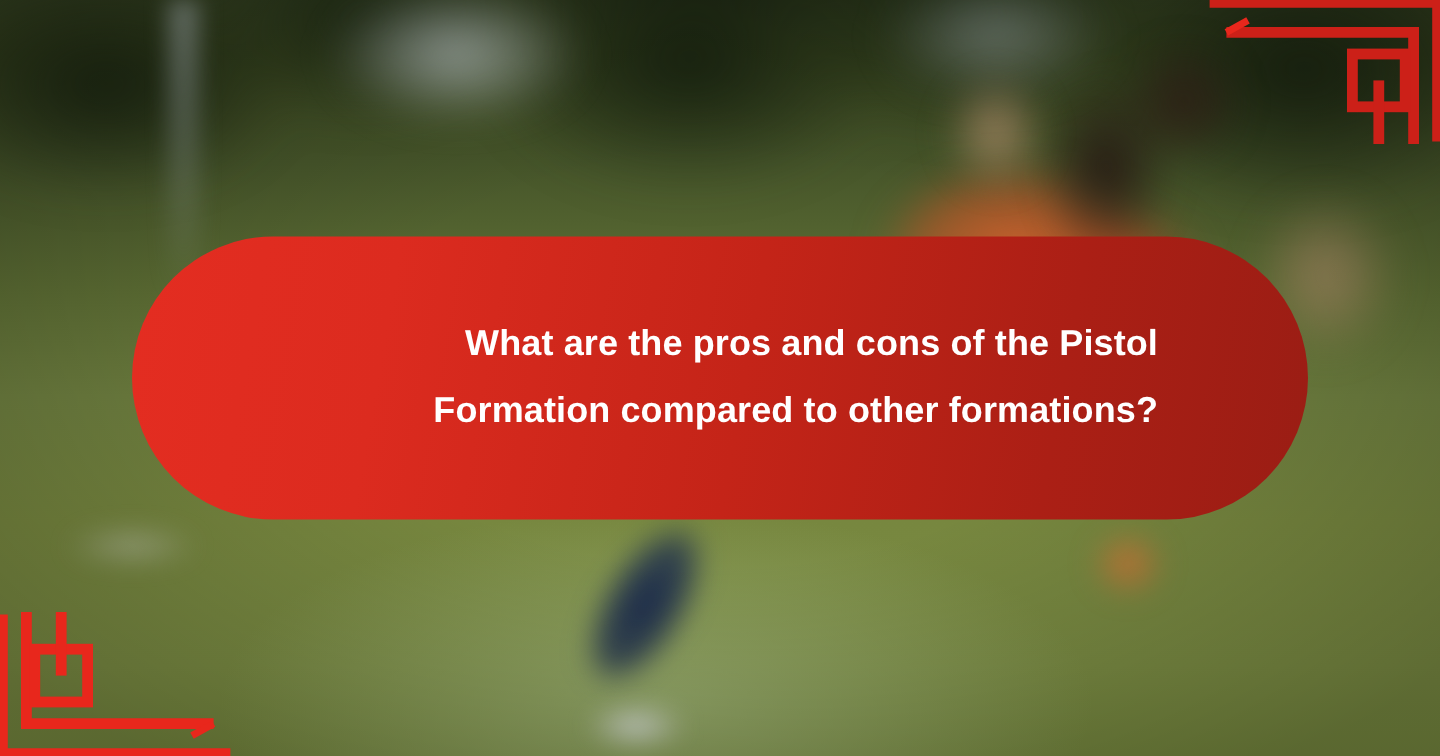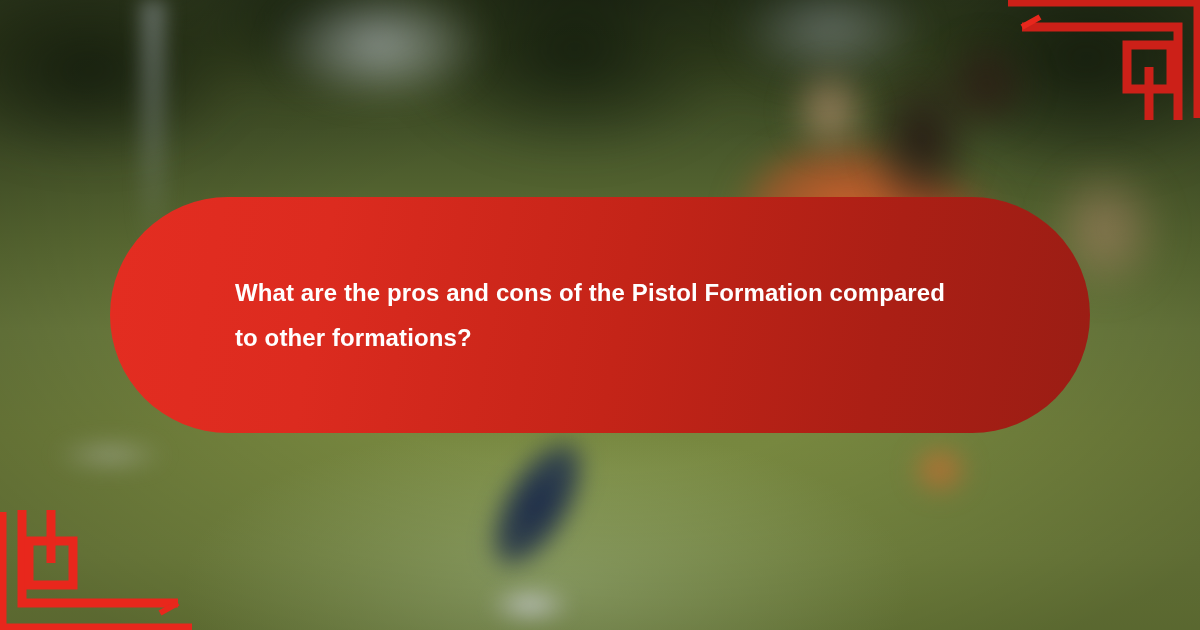--- a/index.html
+++ b/index.html
@@ -186,24 +186,24 @@
     display: flex;
     align-items: center;
     justify-content: center;
     box-sizing: border-box;
     padding: 0 80px;
   }
   #headline {
     margin: 0;
     color: #ffffff;
     font-family: "Liberation Sans", sans-serif;
-    font-size: 24px;
+    font-size: 30px;
     font-weight: 600;
     line-height: 1.88;
-    text-align: left;
+    text-align: right;
     letter-spacing: .1px;
     max-width: 730px;
   }
 </style>
 </head>
 <body>
 
 <div id="card">
 
   <div class="bg-layer">

